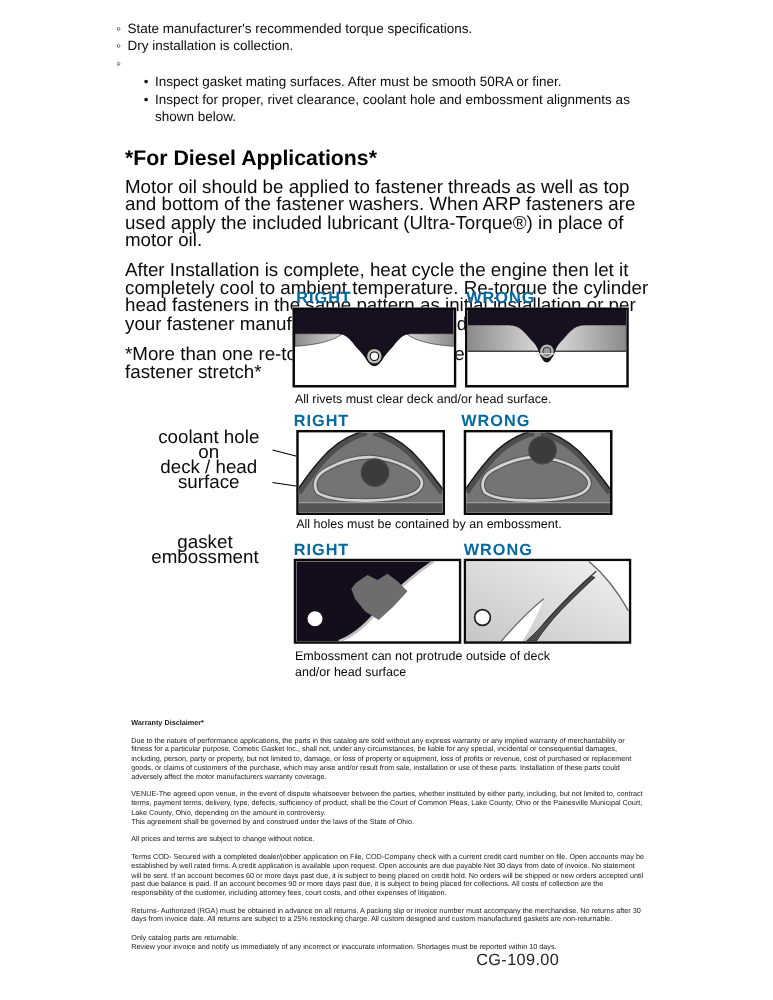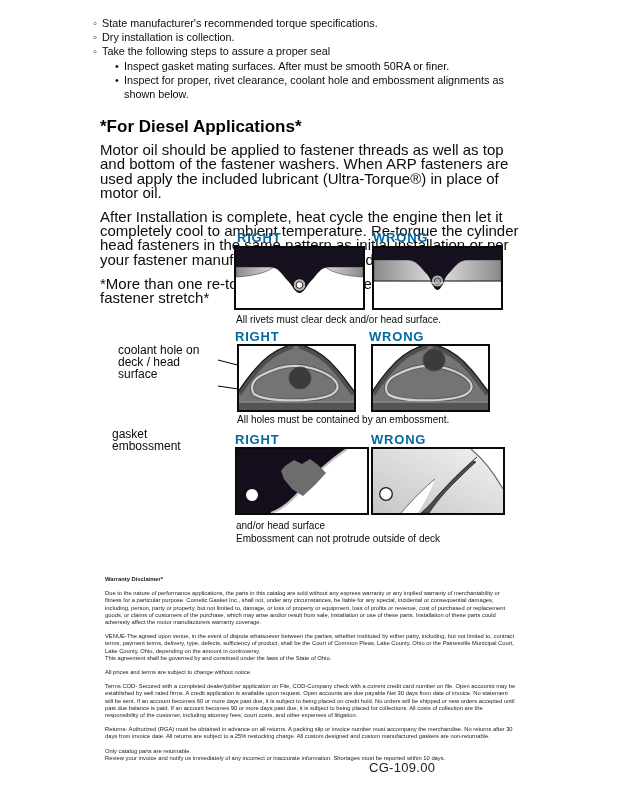--- a/index.html
+++ b/index.html
@@ -15,50 +15,49 @@
   .sub-bullet .bullet-glyph { width:9px; }
 
   .section-head { font-size:17px; font-weight:bold; margin:16px 0 6px 7px; color:#000; }
   .para { font-size:15px; line-height:14.2px; margin:0 0 10px 7px; width:432px; color:#0c0c0c; }
 
   
   .dg-label { position:absolute; width:123px; text-align:left; font-size:13px; font-weight:bold; letter-spacing:0.8px; color:#0369a1; }
   .box { position:absolute; border:2px solid #0a0a0a; background:#fff; }
   .box svg { display:block; }
   .dg-caption { position:absolute; font-size:10px; color:#0a0a0a; line-height:13px; }
-  .side-label { position:absolute; text-align:left; font-size:12px; line-height:12px; color:#0a0a0a; }
+  .side-label { position:absolute; text-align:center; font-size:15px; line-height:12px; color:#0a0a0a; }
   .pointer-overlay { position:absolute; pointer-events:none; }
 
   
   .fine { position:absolute; left:105px; top:576px; width:412px; font-size:5.8px; line-height:7.2px; color:#1a1a1a; }
   .fine .fp-title { font-weight:bold; margin-bottom:7px; }
   .fine p { margin:0 0 7px 0; }
   .fine p.tight { margin:0; }
   .fine p.tight-last { margin:0 0 7px 0; }
 
-  .footer-code { position:absolute; left:369px; top:760px; font-size:13px; color:#222; letter-spacing:0.3px; }
+  .footer-code { position:absolute; left:381px; top:760px; font-size:13px; color:#222; letter-spacing:0.3px; }
 </style>
 </head>
 <body>
 
 <div class="page">
 
   <div class="top-text">
 
     <div class="bullet-row">
       <span class="bullet-glyph">◦</span>
       <span>State manufacturer's recommended torque specifications.</span>
     </div>
     <div class="bullet-row">
       <span class="bullet-glyph">◦</span>
       <span>Dry installation is collection.</span>
     </div>
     <div class="bullet-row">
       <span class="bullet-glyph">◦</span>
-      <span>Take the following steps to assure a proper seal</span>
     </div>
     <div class="bullet-row sub-bullet">
       <span class="bullet-glyph">•</span>
       <span>Inspect gasket mating surfaces.  After must be smooth 50RA or finer.</span>
     </div>
     <div class="bullet-row sub-bullet">
       <span class="bullet-glyph">•</span>
       <span>Inspect for proper, rivet clearance, coolant hole and embossment alignments as shown below.</span>
     </div>
 
@@ -183,22 +182,22 @@
       <path d="M98,0 C110,10 121,24 130,40" fill="none" stroke="#6a6a6a" stroke-width="1.2"></path>
       <path d="M28,64 C40,50 52,38 62,30 C57,44 50,56 45,64 Z" fill="#ffffff"></path>
       <path d="M28,64 C40,50 52,38 62,30" fill="none" stroke="#6a6a6a" stroke-width="1"></path>
       <path d="M100,12 C86,24 72,38 60,52 C56,57 51,61 48,64 L56,64 C62,55 70,45 79,36 C88,27 96,19 103,13 Z" fill="#4c4c4c" stroke="#222" stroke-width="0.7"></path>
       <path d="M104,8 C90,20 76,34 62,50" fill="none" stroke="#333" stroke-width="1"></path>
       <circle cx="13" cy="45" r="6.3" fill="#ffffff" stroke="#1a1a1a" stroke-width="1.3"></circle>
     </svg>
   </div>
 
   <div class="dg-caption" style="left:236px; top:519px;">
+    <div>Embossment can not protrude outside of deck</div>
     <div>and/or head surface</div>
-    <div>Embossment can not protrude outside of deck</div>
   </div>
 
   <div class="fine">
     <div class="fp-title">Warranty Disclaimer*</div>
     <p>Due to the nature of performance applications, the parts in this catalog are sold without any express warranty or any implied warranty of merchantability or fitness for a particular purpose.  Cometic Gasket Inc., shall not, under any circumstances, be liable for any special, incidental or consequential damages, including, person, party or property, but not limited to, damage, or loss of property or equipment, loss of profits or revenue, cost of purchased or replacement goods, or claims of customers of the purchase, which may arise and/or result from sale, installation or use of these parts.  Installation of these parts could adversely affect the motor manufacturers warranty coverage.</p>
     <p class="tight">VENUE-The agreed upon venue, in the event of dispute whatsoever between the parties, whether instituted by either party, including, but not limited to, contract terms, payment terms, delivery, type, defects, sufficiency of product, shall be the Court of Common Pleas, Lake County, Ohio or the Painesville Municipal Court, Lake County, Ohio, depending on the amount in controversy.</p>
     <p class="tight-last">This agreement shall be governed by and construed under the laws of the State of Ohio.</p>
     <p>All prices and terms are subject to change without notice.</p>
     <p>Terms COD- Secured with a completed dealer/jobber application on File, COD-Company check with a current credit card number on file.  Open accounts may be established by well rated firms.  A credit application is available upon request.  Open accounts are due payable Net 30 days from date of invoice.  No statement will be sent.  If an account becomes 60 or more days past due, it is subject to being placed on credit hold.  No orders will be shipped or new orders accepted until past due balance is paid.  If an account becomes 90 or more days past due, it is subject to being placed for collections.  All costs of collection are the responsibility of the customer, including attorney fees, court costs, and other expenses of litigation.</p>
     <p>Returns- Authorized (RGA) must be obtained in advance on all returns.  A packing slip or invoice number must accompany the merchandise.  No returns after 30 days from invoice date.  All returns are subject to a 25% restocking charge.  All custom designed and custom manufactured gaskets are non-returnable.</p>

